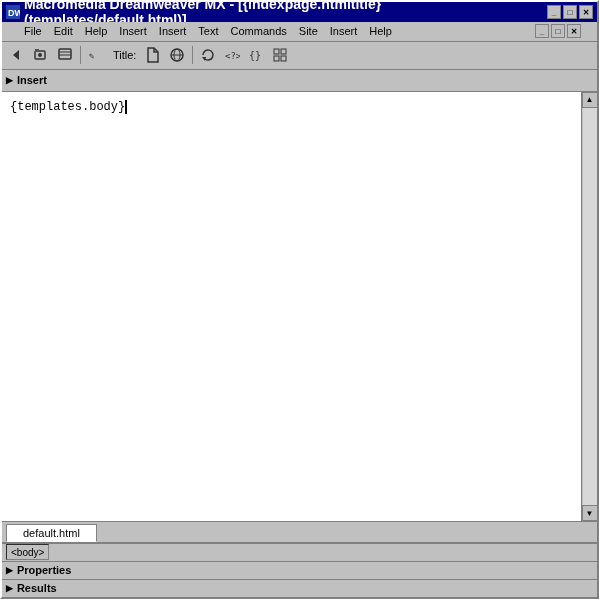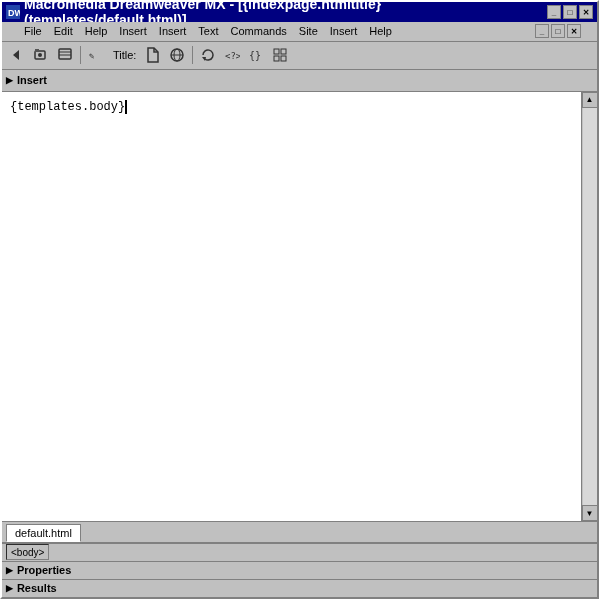--- a/index.html
+++ b/index.html
@@ -201,21 +201,21 @@
     .tab-bar {
       background: #c0c0c0;
       display: flex;
       align-items: flex-end;
       padding: 0 4px;
       height: 22px;
       border-top: 1px solid #808080;
       border-bottom: 1px solid #808080;
     }
     .tab {
-      padding: 2px 8px;
+      padding: 2px 16px;
       border: 1px solid #808080;
       border-bottom: none;
       background: #c0c0c0;
       font-size: 11px;
       cursor: pointer;
       height: 18px;
       display: flex;
       align-items: center;
     }
     .tab.active {

